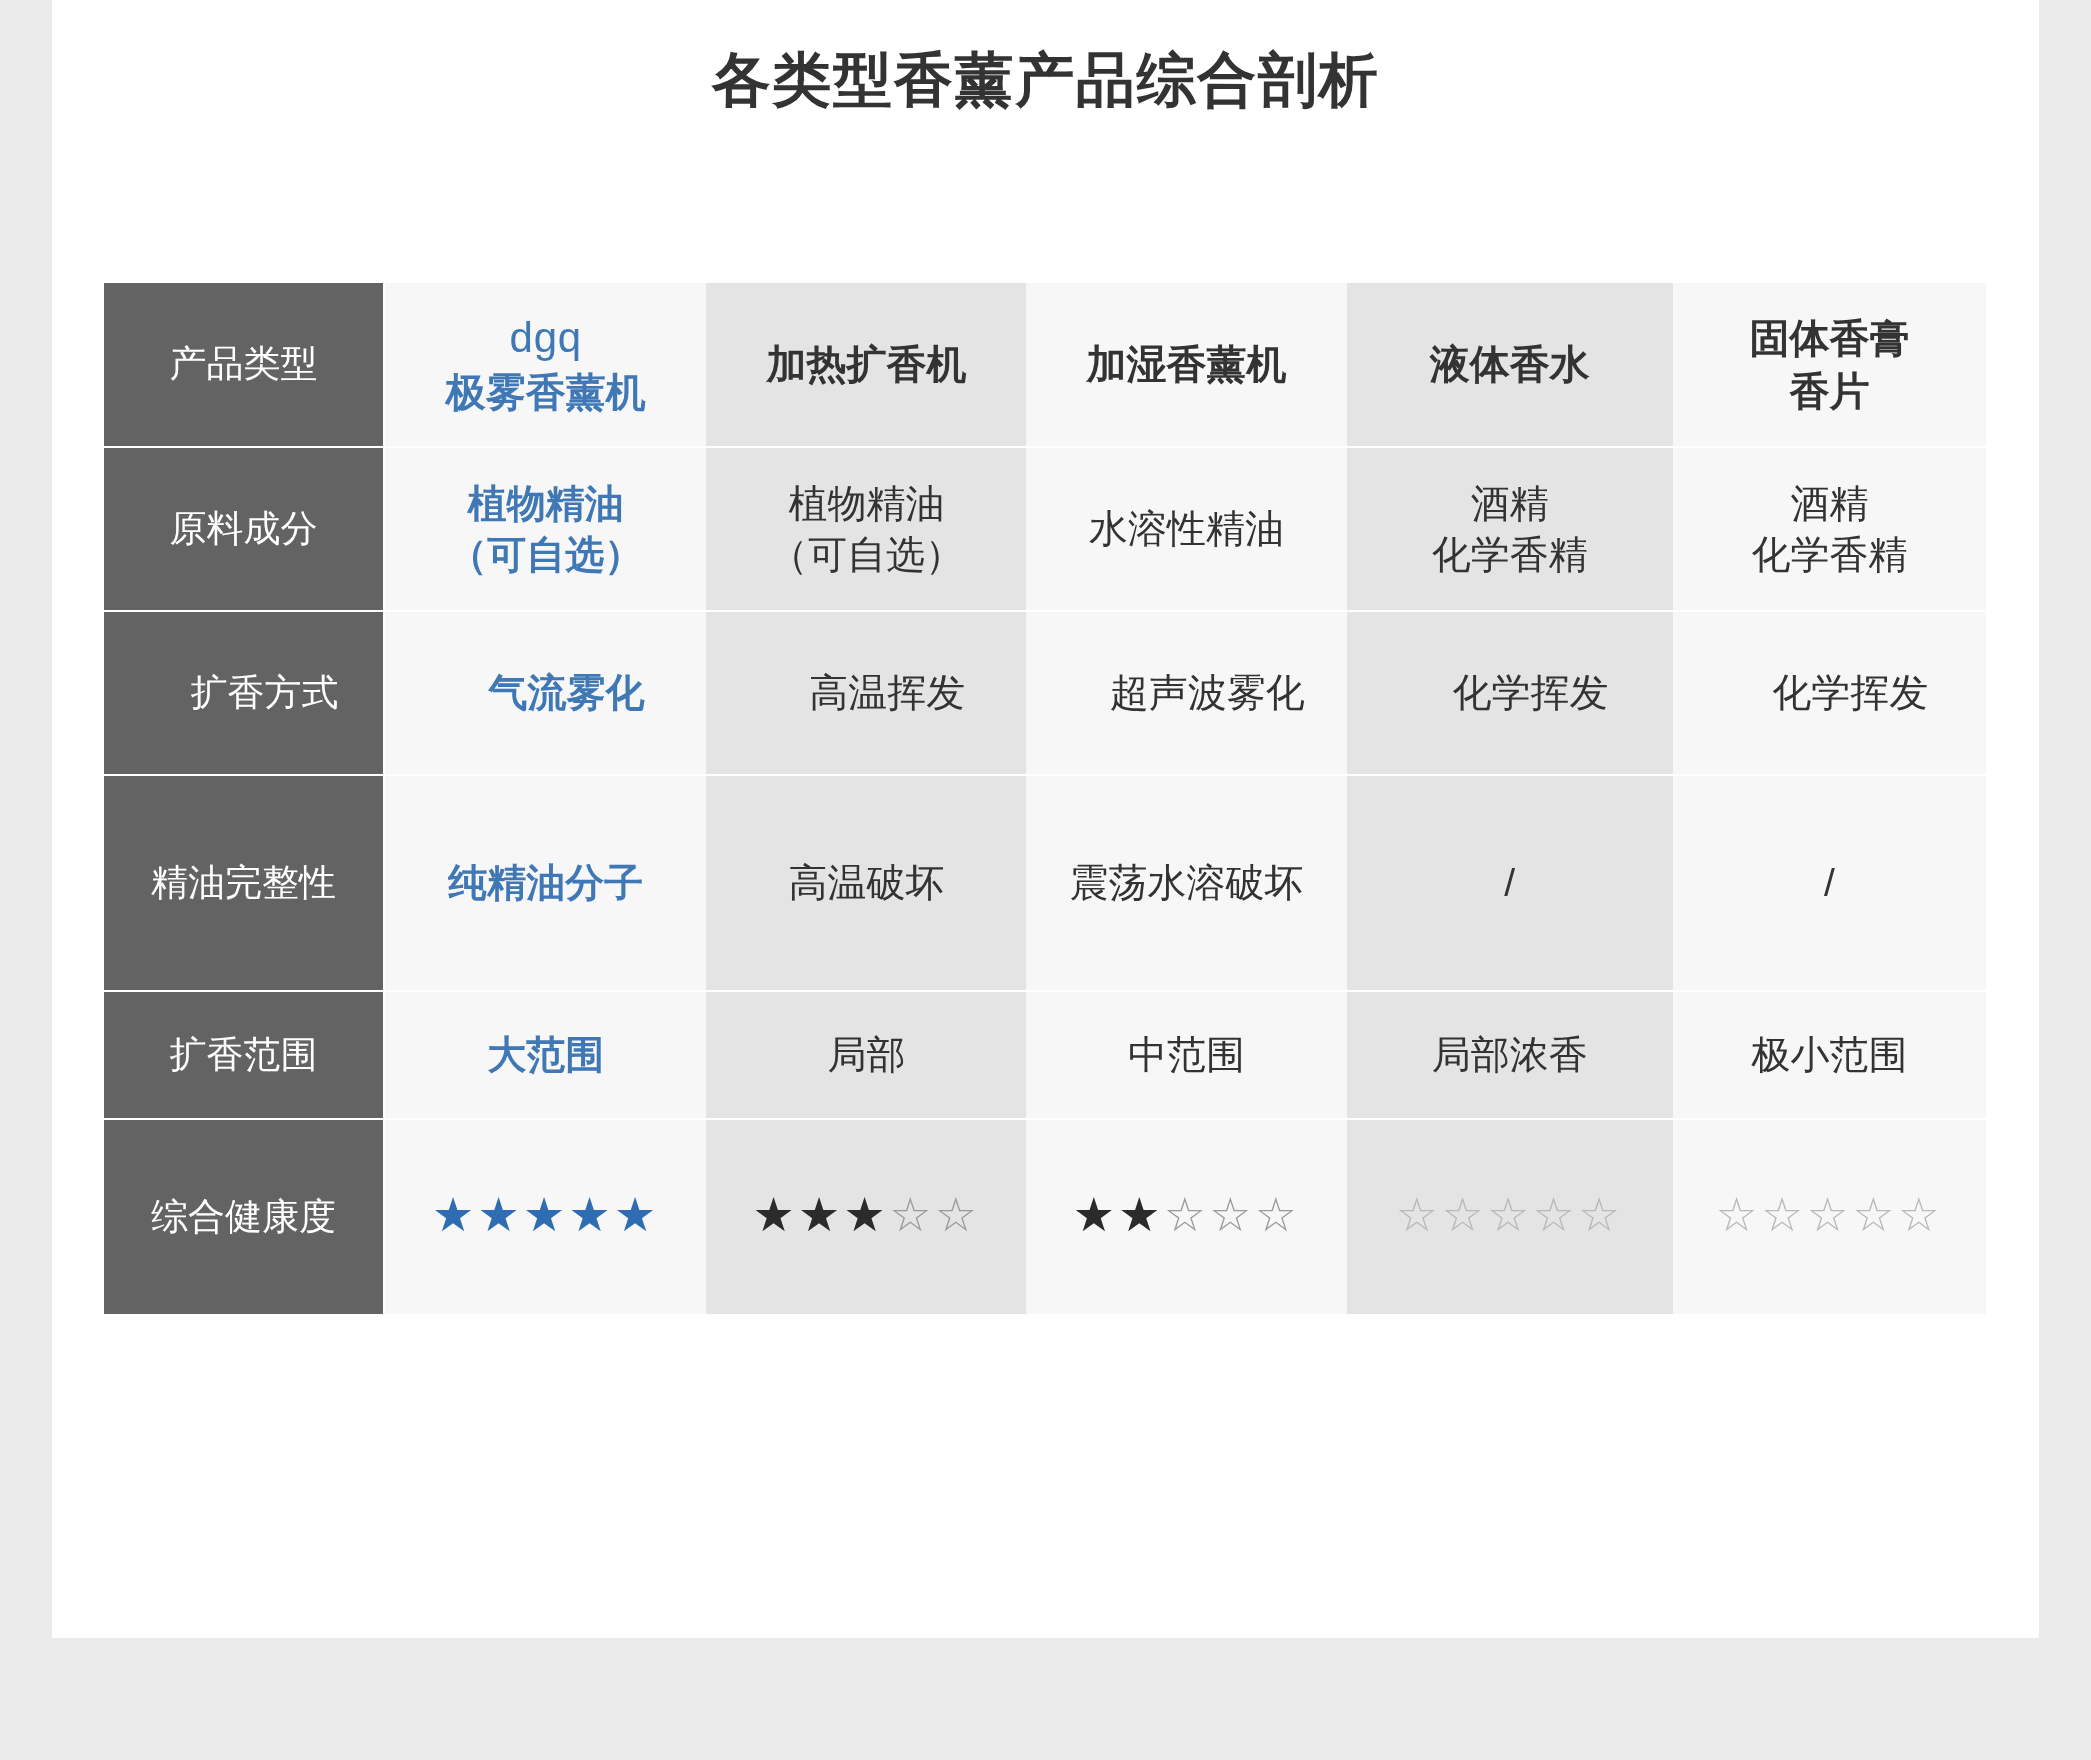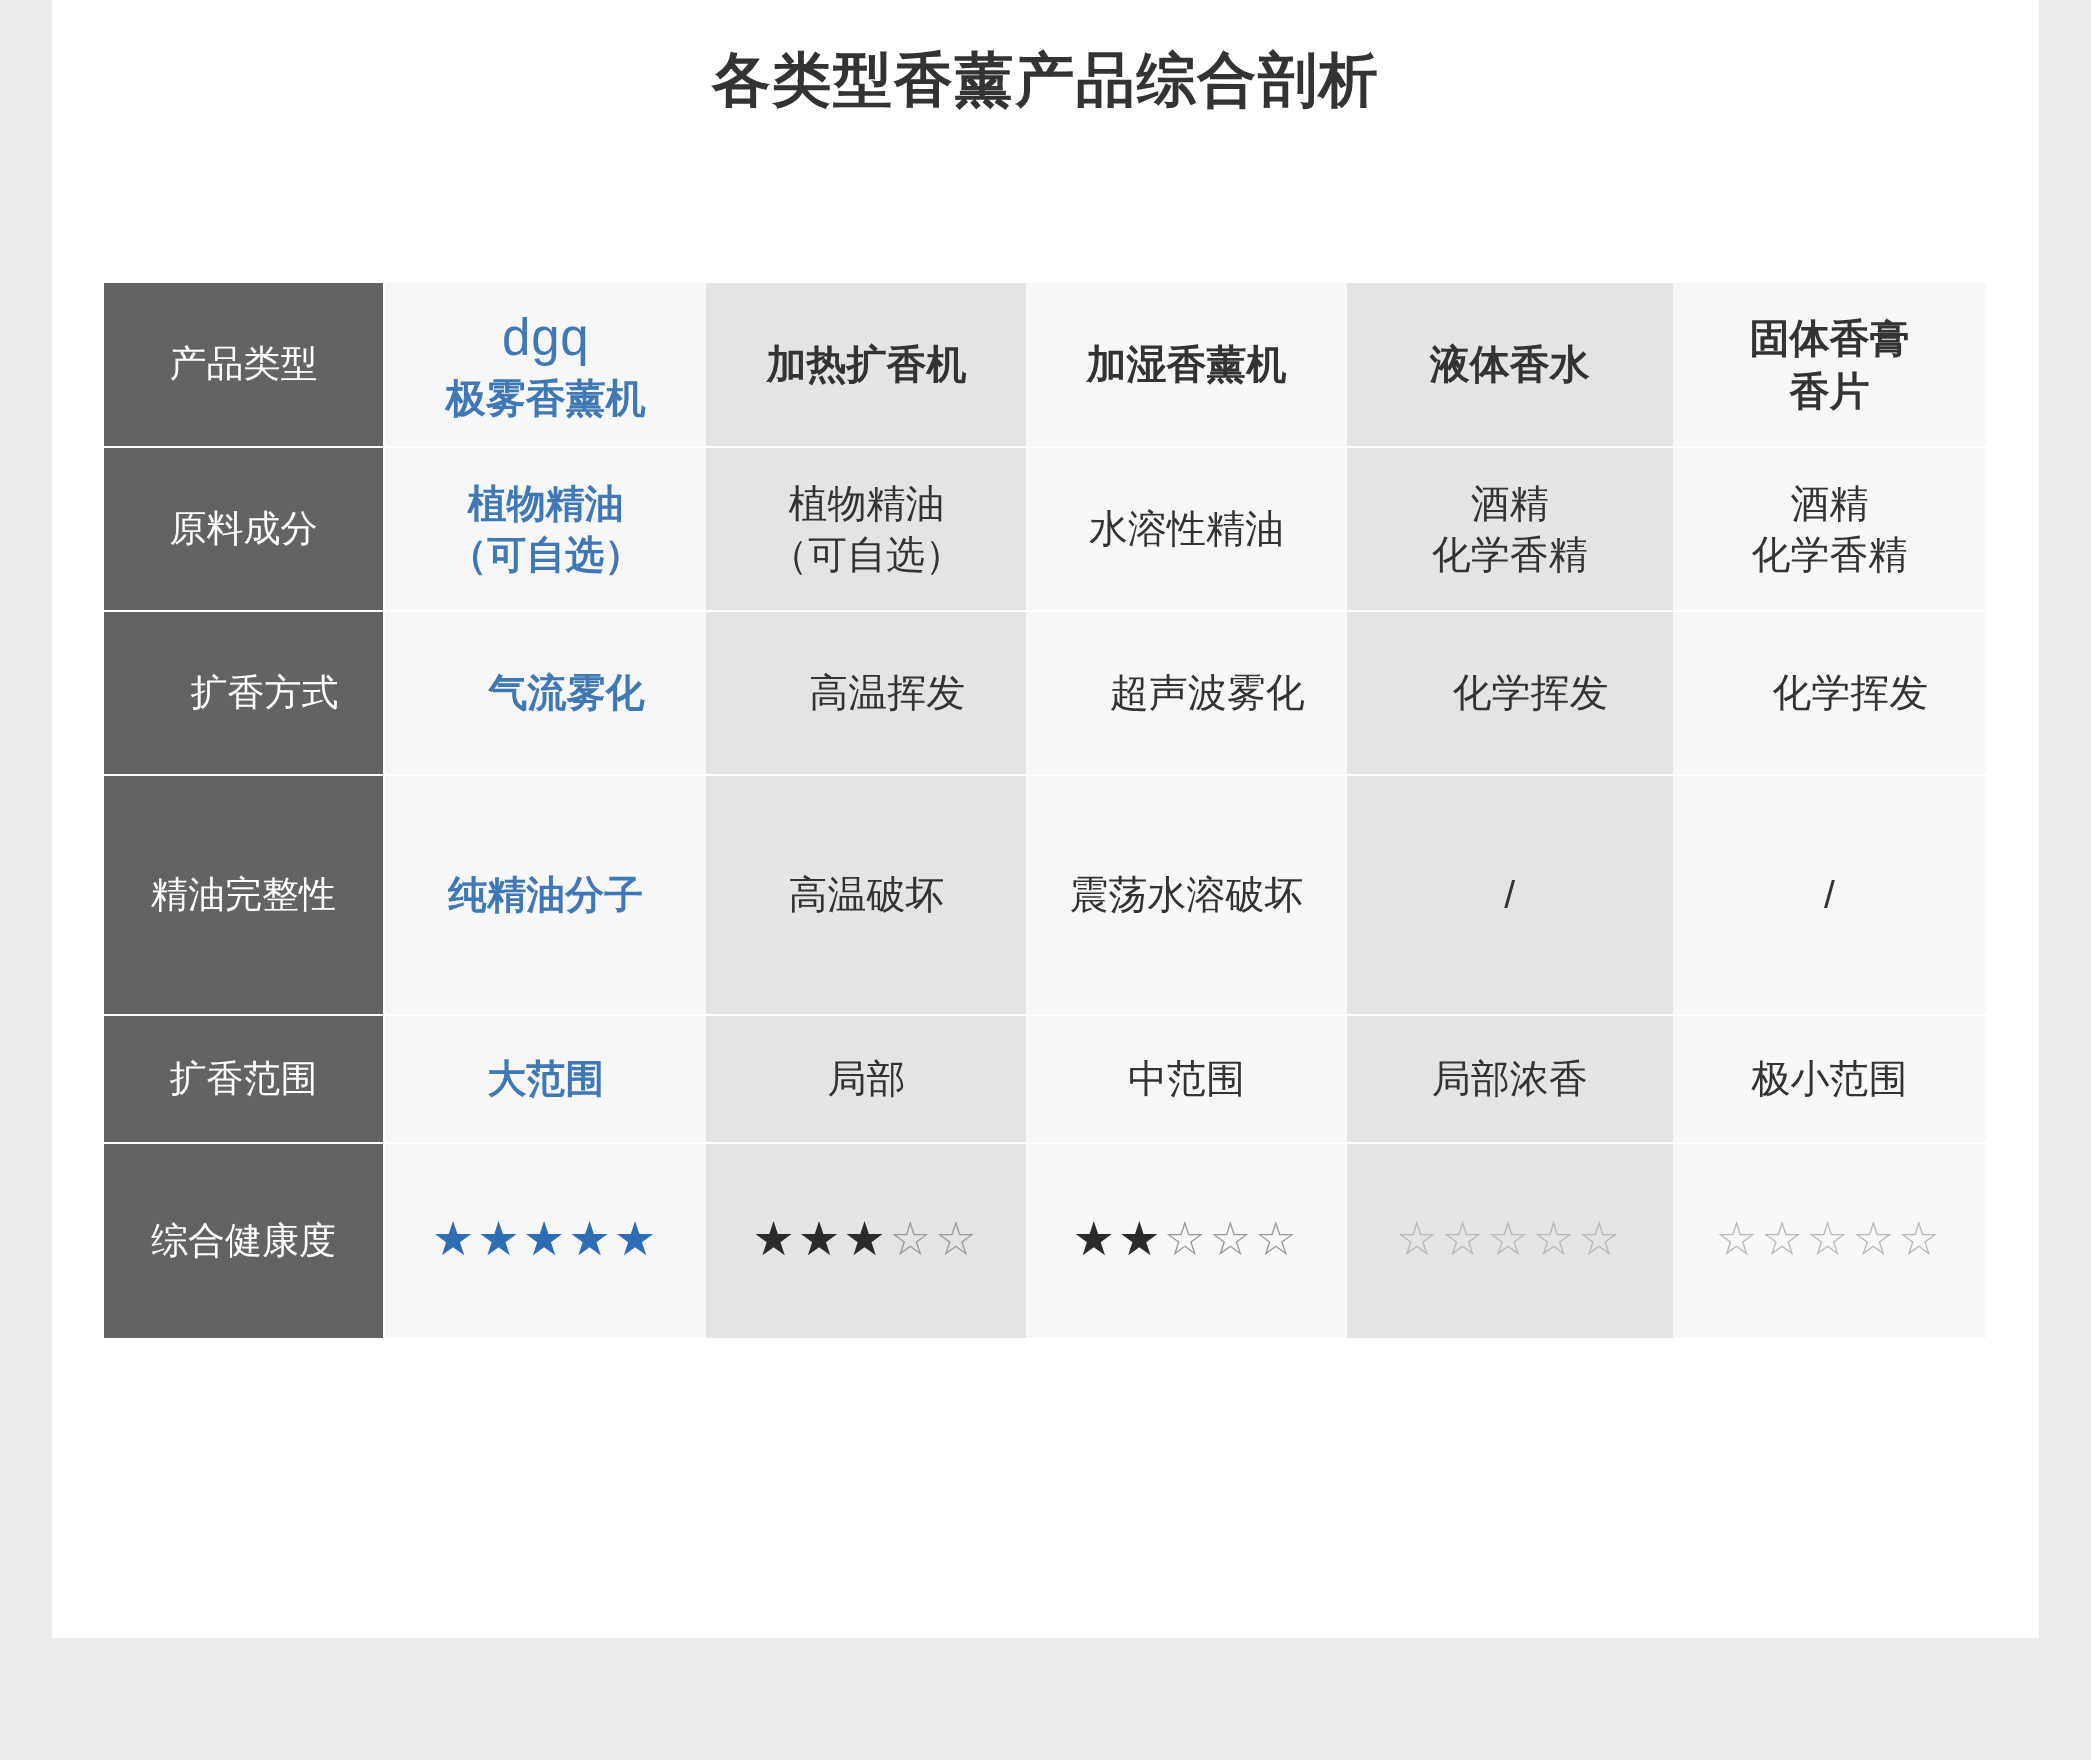--- a/index.html
+++ b/index.html
@@ -57,27 +57,27 @@
   td.rowhdr {
     background: #636363;
     color: #ffffff;
     font-size: 37px;
     font-weight: 400;
     border-right: 2.5px solid #ffffff;
   }
   td.light  { background: #f7f7f7; color: #333333; font-size: 39px; }
   td.dark   { background: #e4e4e4; color: #333333; font-size: 39px; margin-top: 40px; }
   td.brand  { background: #f7f7f7; color: #3f78b5; font-size: 39px; font-weight: 700; }
-  td.brand .brandmark { display:block; font-size: 51px; font-weight: 400; letter-spacing: 0.8px; }
+  td.brand .brandmark { display:block; font-size: 42px; font-weight: 400; letter-spacing: 0.8px; }
   td.hdrcell { font-size: 40px; font-weight: 700; }
 
   tr.r0 td { height: 165px; }
   tr.r1 td { height: 164px; }
   tr.r2 td { height: 164px; padding-left: 45px; }
-  tr.r3 td { height: 240px; }
+  tr.r3 td { height: 216px; }
   tr.r4 td { height: 128px; }
   tr.r5 td { height: 187px; }
   tr.r6 td { height: 194px; border-bottom: none; text-align: center; }
 
   .stars { font-size: 47px; letter-spacing: 3.4px; line-height: 1; white-space: nowrap; }
   .stars .on  { color: #2e6db4; }
   .stars .off { color: #2e6db4; }
   .stars.grey .on  { color: #2b2b2b; }
   .stars.grey .off { color: #9a9a9a; }
   .stars.faint .on  { color: #b9b9b9; }

